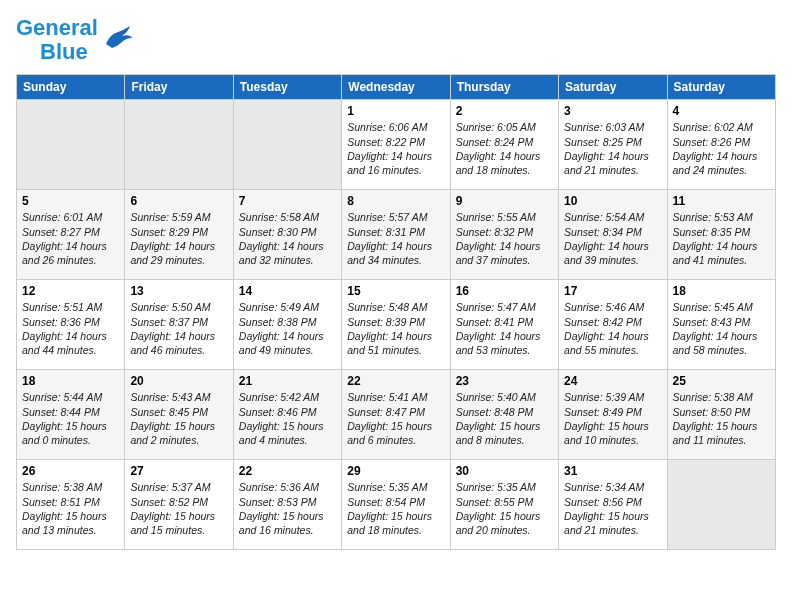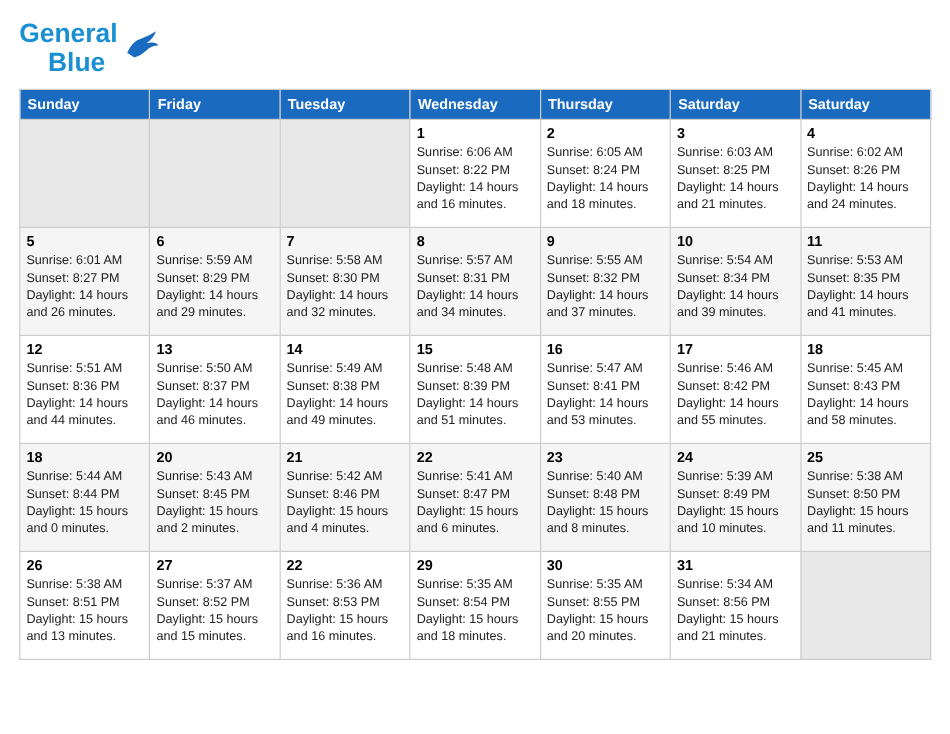--- a/index.html
+++ b/index.html
@@ -70,20 +70,21 @@
     .day-num {
       font-weight: bold;
       font-size: 12px;
       margin-bottom: 2px;
       display: block;
     }
     .cell-text {
       font-size: 10.5px;
       color: #222;
       line-height: 1.35;
+      font-style: italic;
     }
     .empty-cell {
       background: #e8e8e8 !important;
     }
   </style>
 </head>
 <body>
 
 <div class="header">
   <div class="logo">

